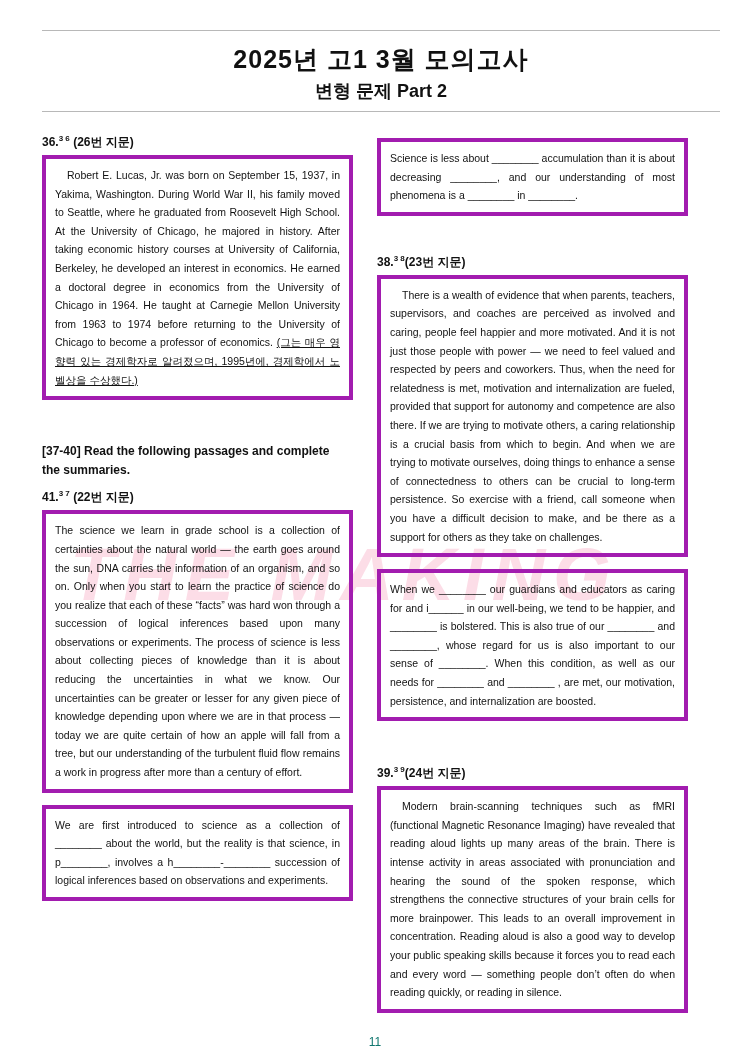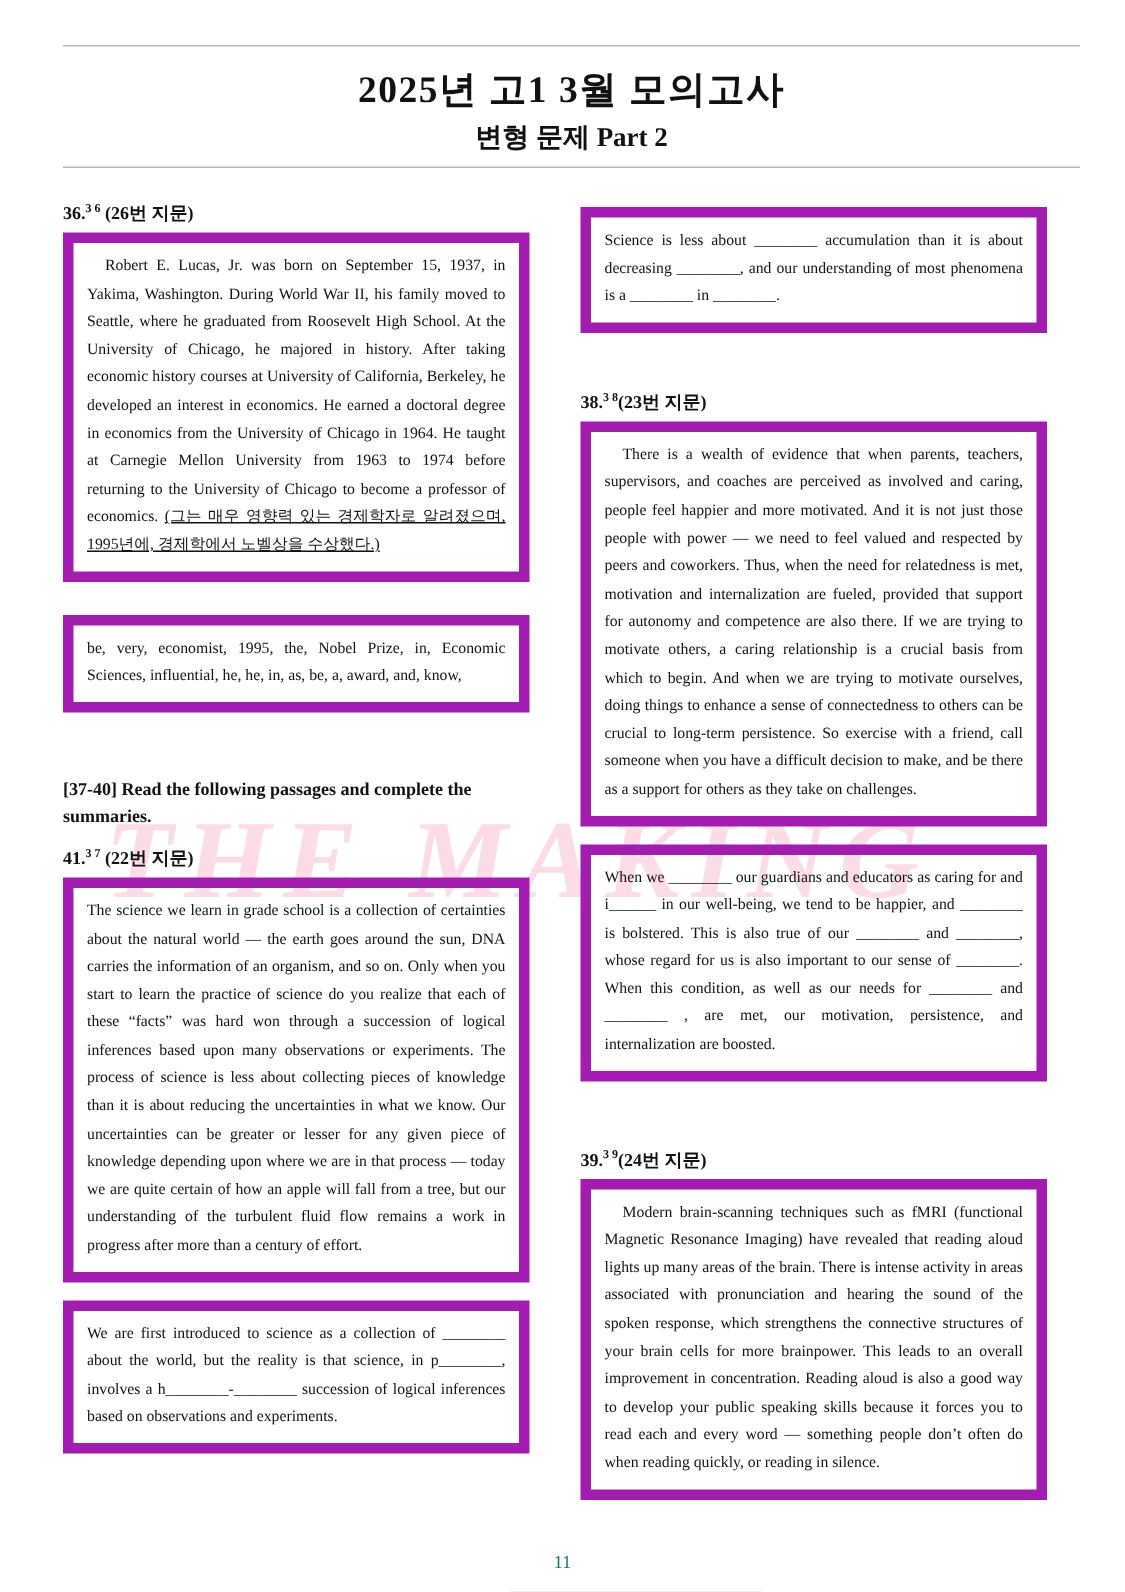--- a/index.html
+++ b/index.html
@@ -1,33 +1,33 @@
 <!DOCTYPE html>
 <html><head>
 <meta charset="utf-8">
 <style>
   * { margin:0; padding:0; box-sizing:border-box; }
   html,body { background:#e8e8e8; }
   body { width:750px; height:1061px; margin:0 auto; font-family:"Liberation Sans","DejaVu Sans",sans-serif; }
   .page {
     position:relative; width:750px; height:1061px; background:#ffffff;
-    padding:30px 30px 18px 42px; overflow:hidden; color:#111;font-family:Liberation Serif, serif;
+    padding:30px 30px 18px 42px; overflow:hidden; color:#111;
   }
   .rule { border:none; border-top:1px solid #b8b8b8; }
   .top-rule { margin-bottom:6px; }
   .header-rule { margin-top:8px; }
   .header { text-align:center; padding-top:6px; }
   .title { font-size:25px; font-weight:bold; letter-spacing:1px; }
   .subtitle { font-size:18px; font-weight:bold; margin-top:3px; }
-  .columns { display:flex; gap:34px; margin-top:12px; position:relative; z-index:2; }
+  .columns { display:flex; gap:24px; margin-top:12px; position:relative; z-index:2; }
   .col { width:311px; flex:0 0 311px; }
   .q-heading { font-size:12px; font-weight:bold; margin-top:10px; margin-bottom:4px; }
   .q-heading sup { font-size:8px; vertical-align:super; }
   .passage-box {
-    border:7px solid #a21caf; padding:7px 9px; font-size:10.5px;
+    border:4px solid #a21caf; padding:7px 9px; font-size:10.5px;
     line-height:18.6px; text-align:justify; background:transparent;
   }
   .indent { text-indent:12px; }
   .underline { text-decoration:underline; }
   .word-bank { margin-top:22px; }
   .instruction { font-weight:bold; font-size:12px; line-height:1.55; margin-top:42px; margin-bottom:10px; max-width:300px; }
   .summary-box { margin-top:12px; }
   .gap-lg { margin-top:38px; }
   .gap-md { margin-top:44px; }
   .watermark {
@@ -53,21 +53,20 @@
   <hr class="rule header-rule">
 
   <div class="columns">
 
     <div class="col">
 
       <div class="q-heading"><span>36.</span><sup>3 6</sup><span> (26번 지문)</span></div>
 
       <div class="passage-box indent"><span>Robert E. Lucas, Jr. was born on September 15, 1937, in Yakima, Washington. During World War II, his family moved to Seattle, where he graduated from Roosevelt High School. At the University of Chicago, he majored in history. After taking economic history courses at University of California, Berkeley, he developed an interest in economics. He earned a doctoral degree in economics from the University of Chicago in 1964. He taught at Carnegie Mellon University from 1963 to 1974 before returning to the University of Chicago to become a professor of economics. </span><span class="underline">(그는 매우 영향력 있는 경제학자로 알려졌으며, 1995년에, 경제학에서 노벨상을 수상했다.)</span></div>
 
-      <div class="passage-box word-bank"><span>be, very, economist, 1995, the, Nobel Prize, in, Economic Sciences, influential, he, he, in, as, be, a, award, and, know,</span></div>
 
       <div class="instruction">[37-40] Read the following passages and complete the summaries.</div>
 
       <div class="q-heading"><span>41.</span><sup>3 7</sup><span> (22번 지문)</span></div>
 
       <div class="passage-box"><span>The science we learn in grade school is a collection of certainties about the natural world — the earth goes around the sun, DNA carries the information of an organism, and so on. Only when you start to learn the practice of science do you realize that each of these “facts” was hard won through a succession of logical inferences based upon many observations or experiments. The process of science is less about collecting pieces of knowledge than it is about reducing the uncertainties in what we know. Our uncertainties can be greater or lesser for any given piece of knowledge depending upon where we are in that process — today we are quite certain of how an apple will fall from a tree, but our understanding of the turbulent fluid flow remains a work in progress after more than a century of effort.</span></div>
 
       <div class="passage-box summary-box"><span>We are first introduced to science as a collection of ________ about the world, but the reality is that science, in p________, involves a h________-________ succession of logical inferences based on observations and experiments.</span></div>
 
     </div>

